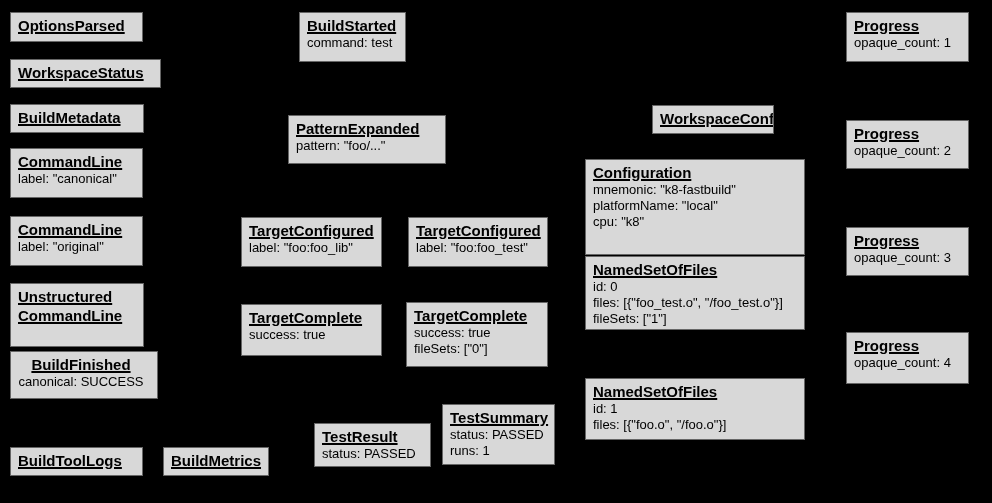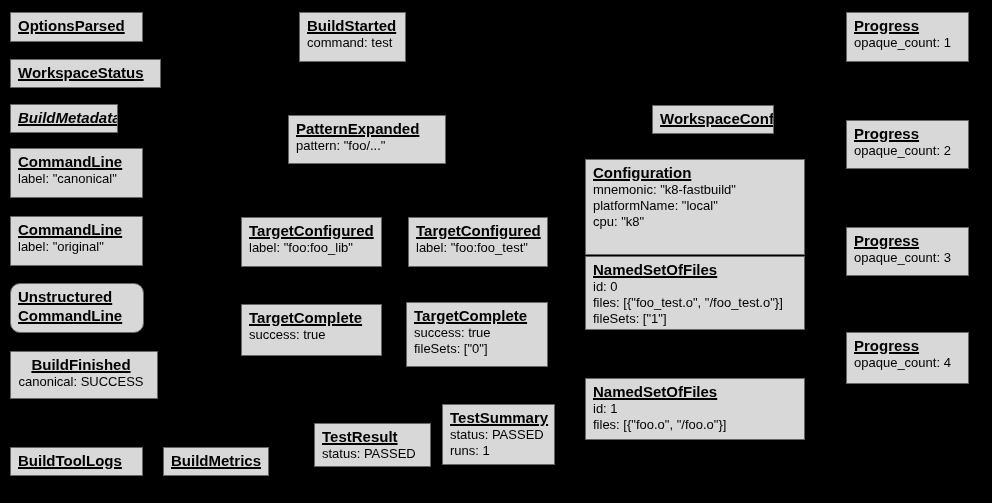--- a/index.html
+++ b/index.html
@@ -44,35 +44,35 @@
 <div class="canvas">
 
   <div class="node" style="left:10px; top:12px; width:133px; height:30px;">
     <div class="node-title">OptionsParsed</div>
   </div>
 
   <div class="node" style="left:10px; top:59px; width:151px; height:29px;">
     <div class="node-title">WorkspaceStatus</div>
   </div>
 
-  <div class="node" style="left:10px; top:104px; width:108px; height:29px;font-style:italic;">
+  <div class="node" style="left:10px; top:104px; width:134px; height:29px;">
     <div class="node-title">BuildMetadata</div>
   </div>
 
   <div class="node" style="left:10px; top:148px; width:133px; height:50px;">
     <div class="node-title">CommandLine</div>
     <div class="node-field">label: "canonical"</div>
   </div>
 
   <div class="node" style="left:10px; top:216px; width:133px; height:50px;">
     <div class="node-title">CommandLine</div>
     <div class="node-field">label: "original"</div>
   </div>
 
-  <div class="node" style="left:10px; top:283px; width:134px; height:50px;border-radius:10px;">
+  <div class="node" style="left:10px; top:283px; width:134px; height:64px;">
     <div class="node-title">Unstructured CommandLine</div>
   </div>
 
   <div class="node" style="left:10px; top:351px; width:148px; height:48px;text-align:center;">
     <div class="node-title">BuildFinished</div>
     <div class="node-field">canonical: SUCCESS</div>
   </div>
 
   <div class="node" style="left:10px; top:447px; width:133px; height:29px;">
     <div class="node-title">BuildToolLogs</div>

